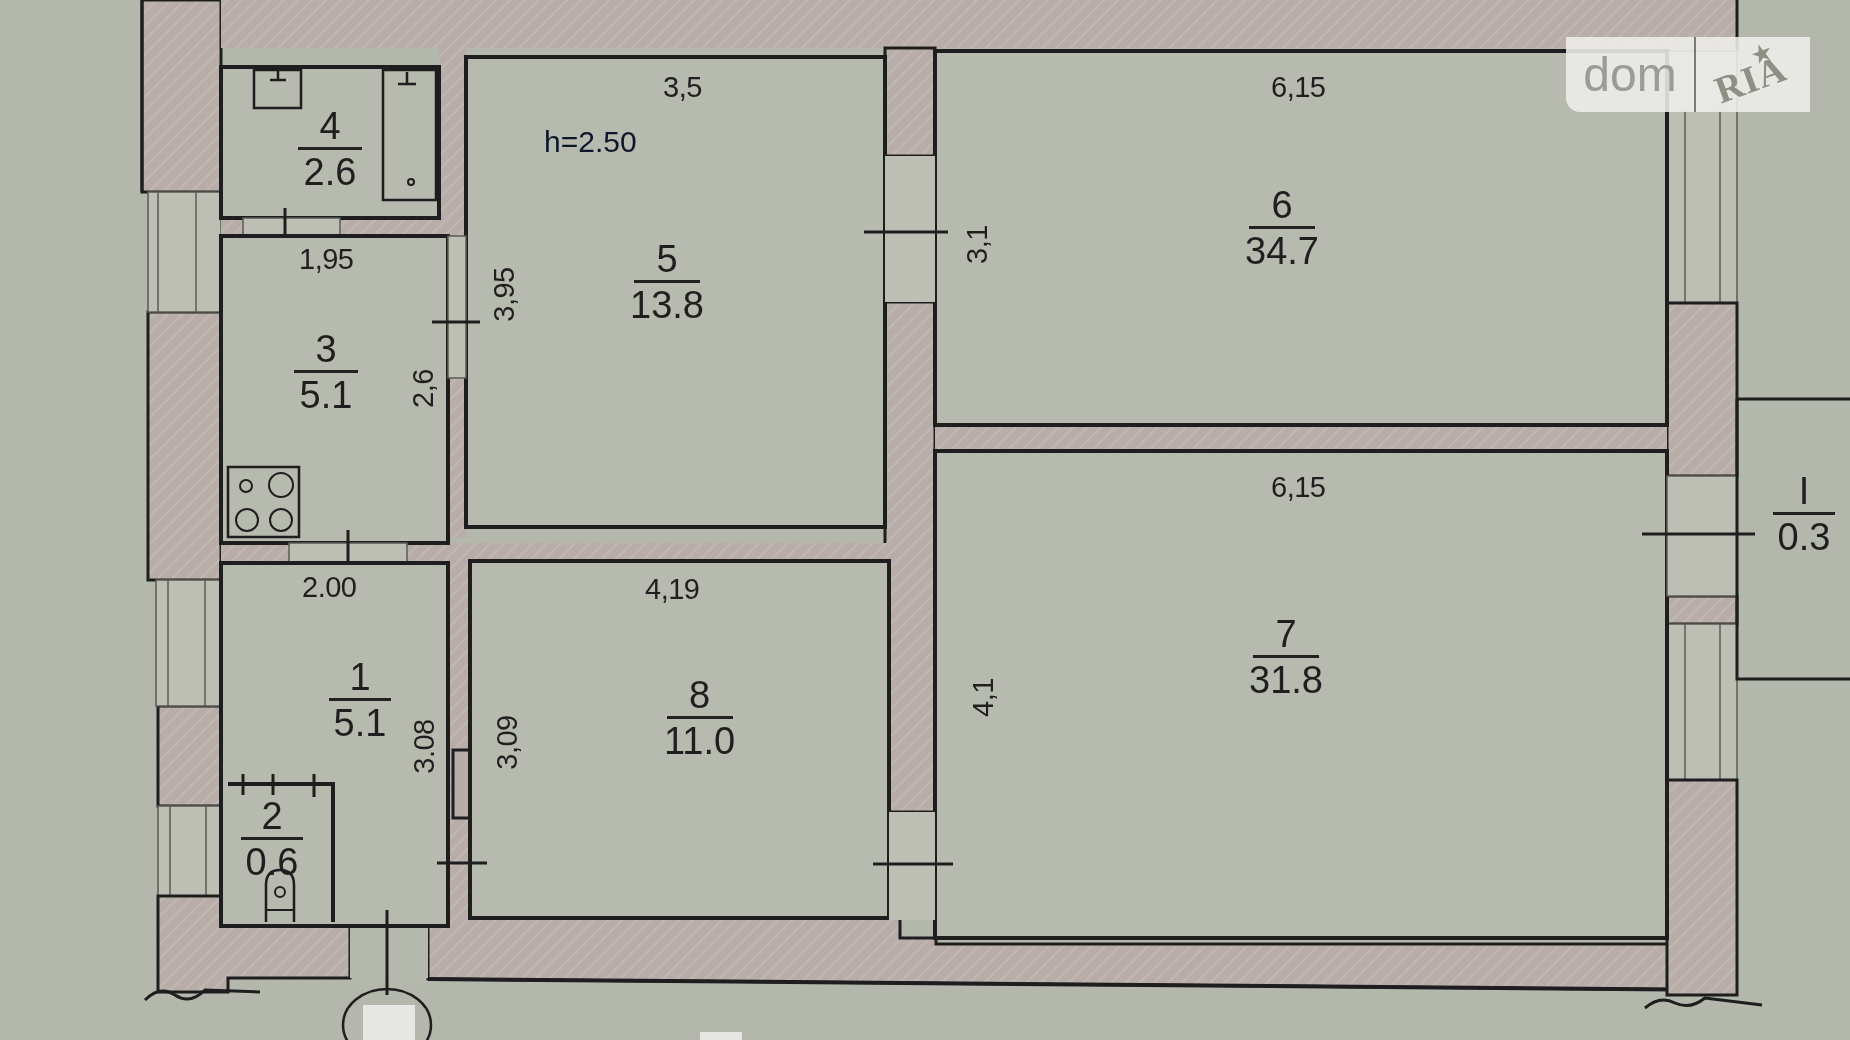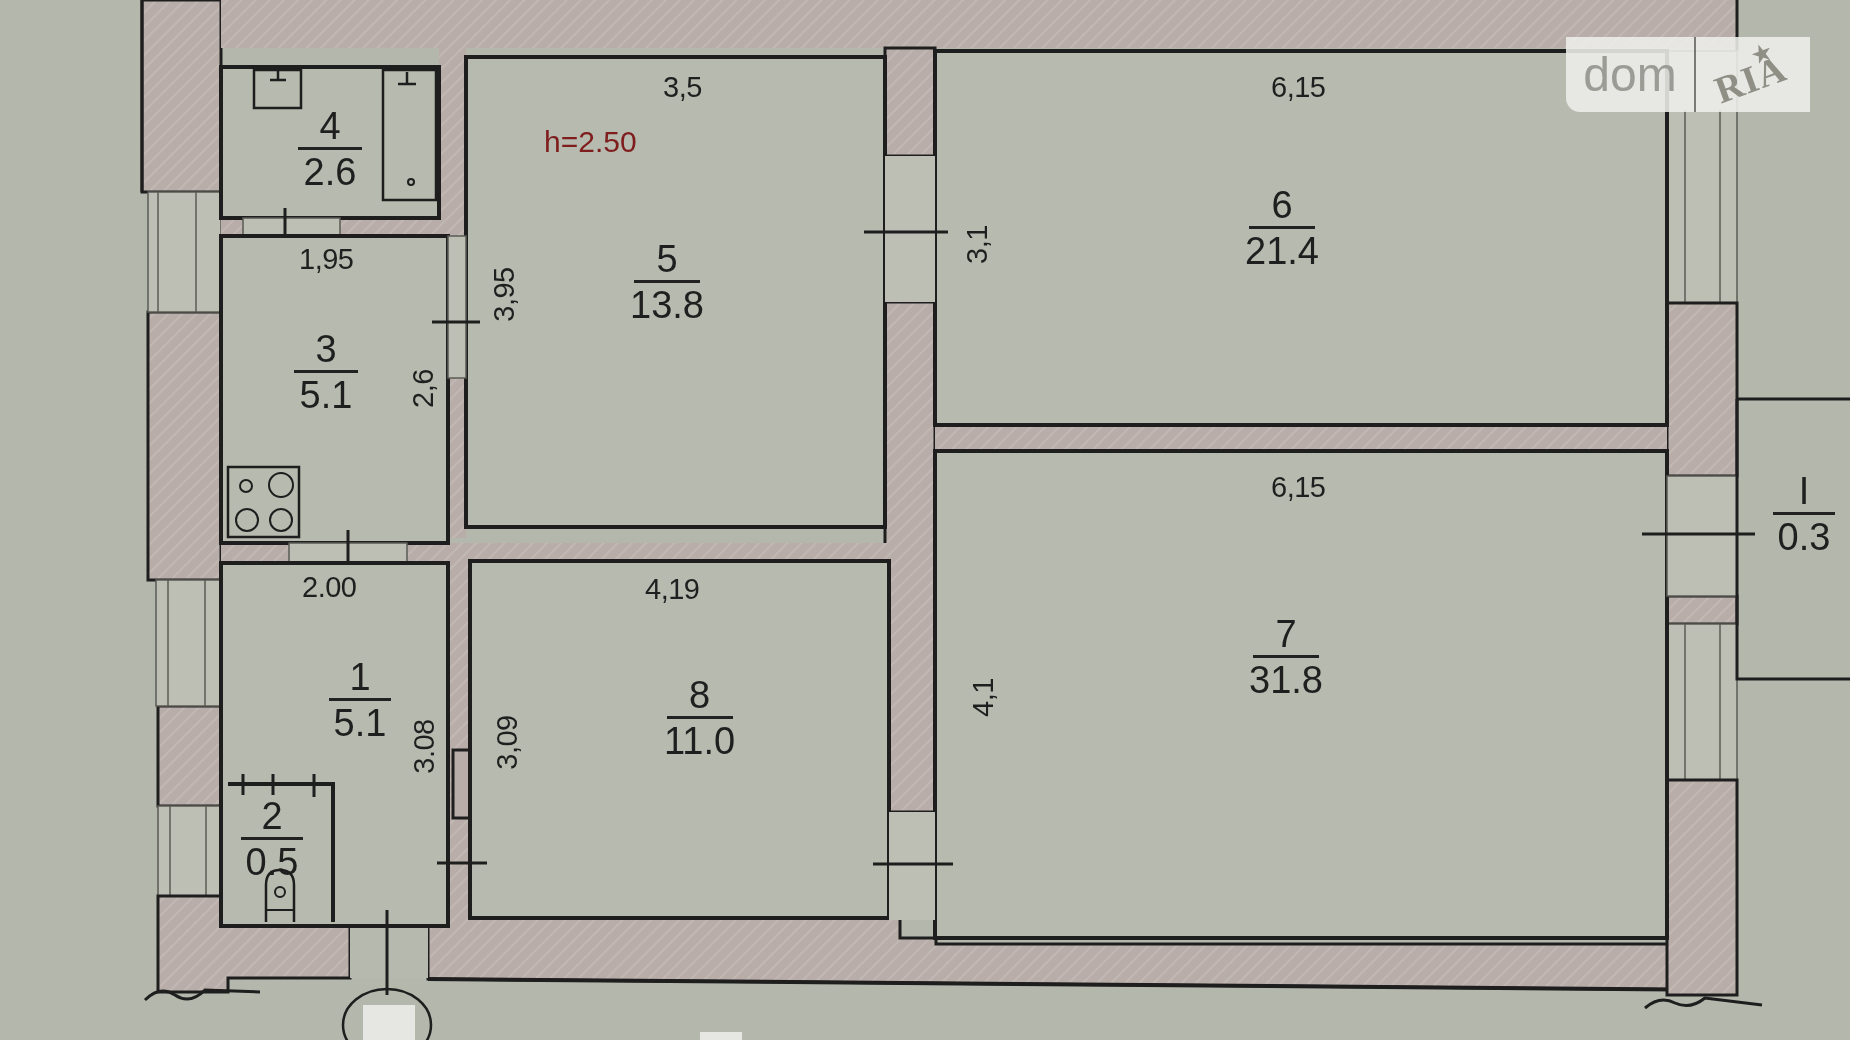--- a/index.html
+++ b/index.html
@@ -9,21 +9,21 @@
     font-family:"Liberation Sans", sans-serif;
   }
   #plan { position:absolute; left:0; top:0; }
   .lbl { position:absolute; color:#1f1f1f; font-family:"Liberation Sans", sans-serif; white-space:nowrap; line-height:1; }
   .dim { font-size:29px; letter-spacing:-0.5px; }
   .vdim { transform:rotate(-90deg); transform-origin:center center; }
   .room-label { position:absolute; text-align:center; color:#1f1f1f; font-family:"Liberation Sans", sans-serif; line-height:1; }
   .room-label .num { display:block; font-size:38px; padding:0 4px 2px; }
   .room-label .bar { display:block; height:3px; background:#222; margin:0 auto; }
   .room-label .area { display:block; font-size:38px; padding-top:3px; }
-  .height-note { position:absolute; font-size:30px; color:#7f1d1d; font-family:"Liberation Sans", sans-serif; }
+  .height-note { position:absolute; font-size:30px; color:#0f172a; font-family:"Liberation Sans", sans-serif; }
   .logo {
     position:absolute; left:1566px; top:37px; width:244px; height:75px;
     background:rgba(238,238,234,0.88); border-radius:0 0 0 14px;
     display:flex; align-items:center;
   }
   .logo .dom { font-size:48px; color:#9c9c96; width:128px; text-align:center; font-family:"Liberation Sans", sans-serif; }
   .logo .sep { width:2px; height:75px; background:#4a4a46; opacity:0.7; }
   .logo .ria { flex:1; position:relative; height:75px; }
   .logo .ria span { position:absolute; left:18px; top:20px; font-family:"Liberation Serif", serif; font-weight:bold; font-size:38px; color:#8f8f86; transform:rotate(-20deg); letter-spacing:1px; }
   .logo .ria .star { position:absolute; left:56px; top:4px; font-size:22px; color:#8f8f86; transform:rotate(-20deg); }
@@ -185,36 +185,36 @@
     <span class="area">5.1</span>
 </div>
 <div class="room-label" style="left:329px; top:658px;">
   <span class="num">1</span>
     <span class="bar" style="width:62px;"></span>
     <span class="area">5.1</span>
 </div>
 <div class="room-label" style="left:241px; top:797px;">
   <span class="num">2</span>
     <span class="bar" style="width:62px;"></span>
-    <span class="area">0.5</span>
+    <span class="area">0.6</span>
 </div>
 <div class="room-label" style="left:630px; top:240px;">
   <span class="num">5</span>
     <span class="bar" style="width:66px;"></span>
     <span class="area">13.8</span>
 </div>
 <div class="room-label" style="left:664px; top:676px;">
   <span class="num">8</span>
     <span class="bar" style="width:66px;"></span>
     <span class="area">11.0</span>
 </div>
 <div class="room-label" style="left:1245px; top:186px;">
   <span class="num">6</span>
     <span class="bar" style="width:66px;"></span>
-    <span class="area">21.4</span>
+    <span class="area">34.7</span>
 </div>
 <div class="room-label" style="left:1249px; top:615px;">
   <span class="num">7</span>
     <span class="bar" style="width:66px;"></span>
     <span class="area">31.8</span>
 </div>
 <div class="room-label" style="left:1773px; top:472px;">
   <span class="num">I</span>
     <span class="bar" style="width:62px;"></span>
     <span class="area">0.3</span>

